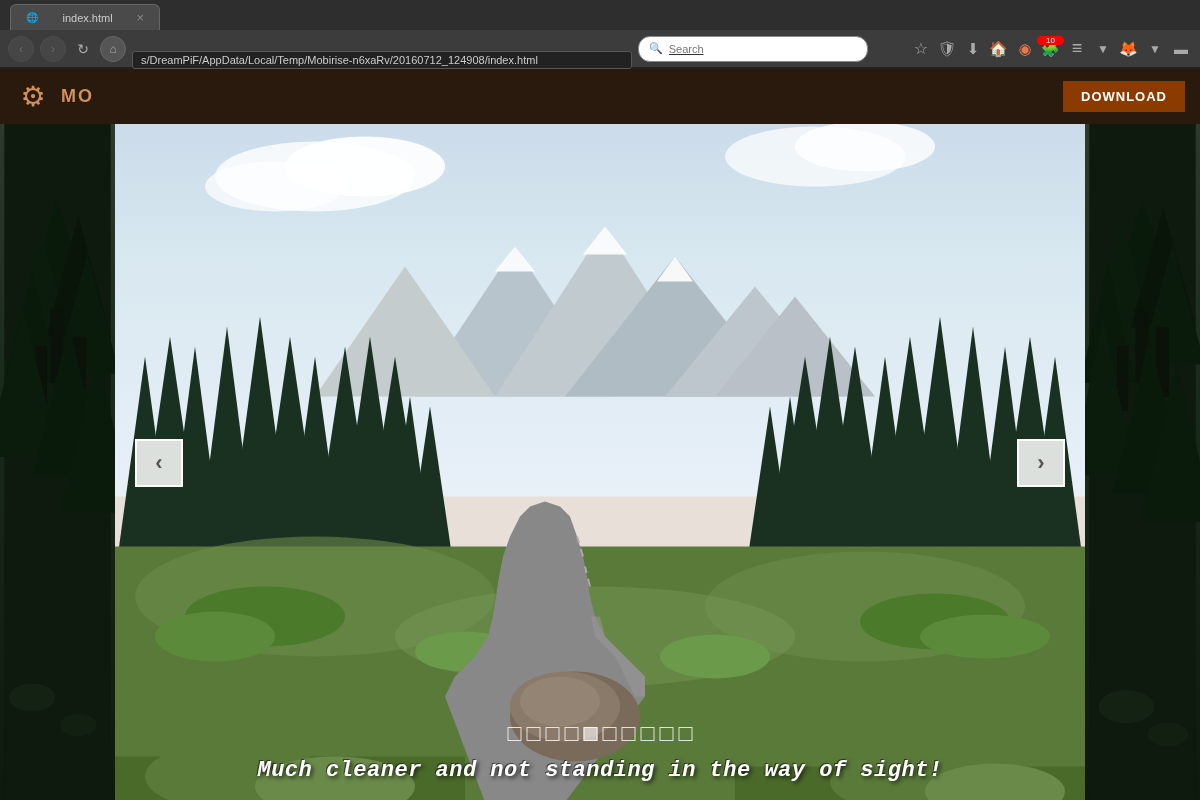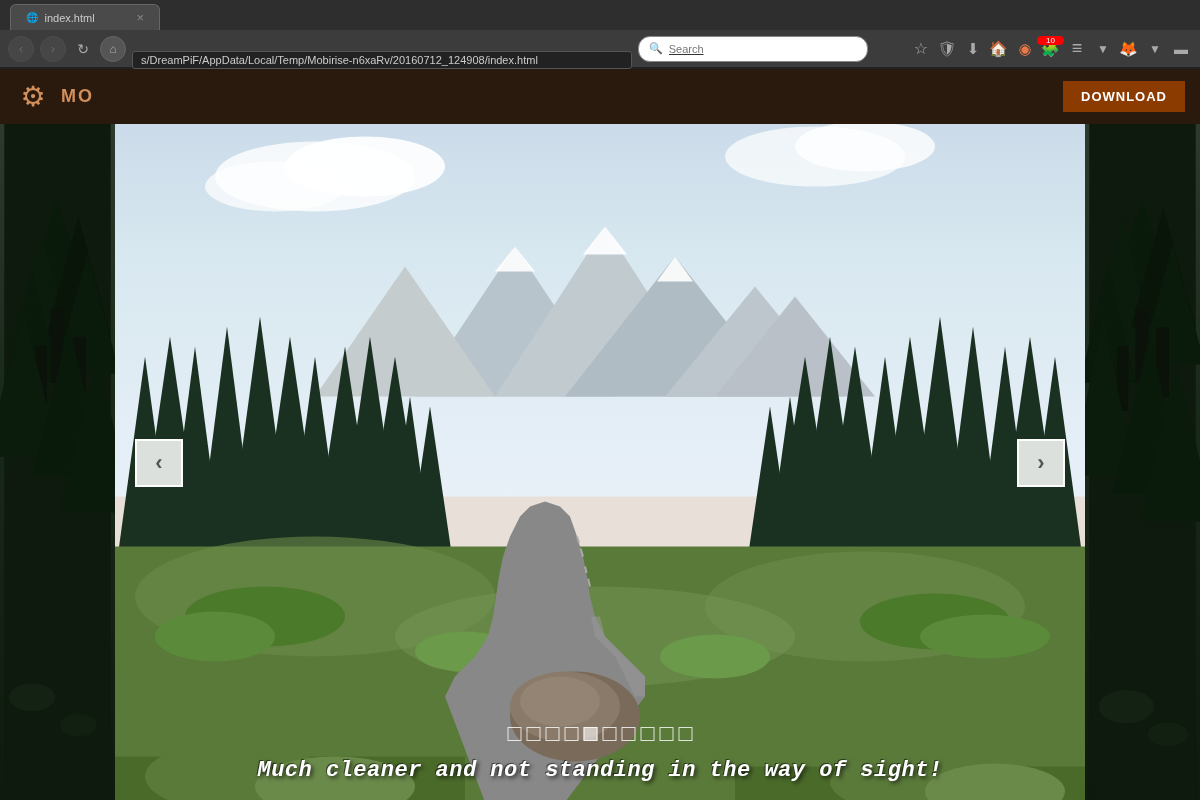--- a/index.html
+++ b/index.html
@@ -344,21 +344,21 @@
     }
   </style>
 </head>
 <body>
 
 <div class="browser-chrome">
 
   <div class="browser-tabs">
     <div class="browser-tab">
       <span style="color:#aaa;font-size:10px;">🌐</span>
-      <span style="flex:1;overflow:hidden;text-overflow:ellipsis;white-space:nowrap;">index.html</span>
+      <span style="flex:1;overflow:hidden;text-overflow:ellipsis;white-space:nowrap;margin-left:18px;">index.html</span>
       <span style="color:#888;margin-left:8px;font-size:13px;">×</span>
     </div>
   </div>
 
   <div class="browser-toolbar">
     <div class="nav-btn disabled">
       <span>‹</span>
     </div>
     <div class="nav-btn disabled">
       <span>›</span>

